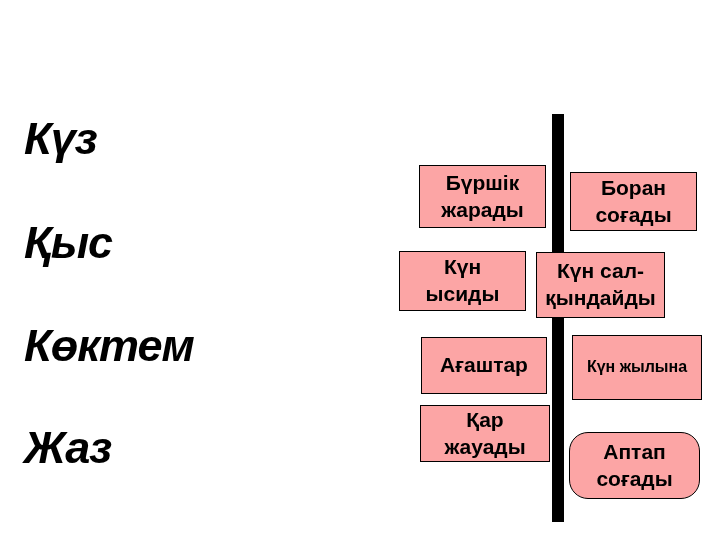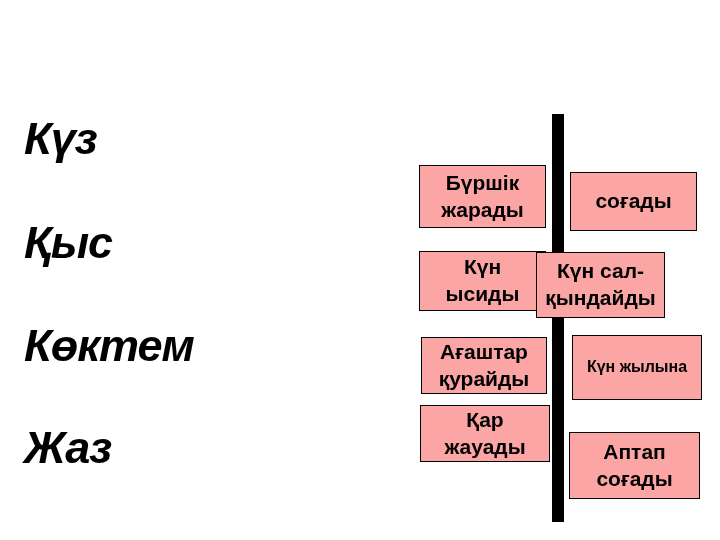--- a/index.html
+++ b/index.html
@@ -59,29 +59,29 @@
     font-weight: bold;
     font-size: 21px;
     line-height: 1.27;
     color: #000000;
     cursor: pointer;
   }
   .card span { display: block; white-space: nowrap; }
 
   
   .card-l1 { left: 419px; top: 165px; width: 127px; height: 63px; }
-  .card-l2 { left: 419px; top: 251px; width: 127px; height: 60px; }
+  .card-l2 { left: 399px; top: 251px; width: 127px; height: 60px; }
   .card-l3 { left: 421px; top: 337px; width: 126px; height: 57px; }
   .card-l4 { left: 420px; top: 405px; width: 130px; height: 57px; }
 
   
   .card-r1 { left: 570px; top: 172px; width: 127px; height: 59px; }
   .card-r2 { left: 536px; top: 252px; width: 129px; height: 66px; }
   .card-r3 { left: 572px; top: 335px; width: 130px; height: 65px; font-size: 16px; }
-  .card-r4 { left: 569px; top: 432px; width: 131px; height: 67px; }
+  .card-r4 { left: 569px; top: 432px; width: 131px; height: 67px; border-radius: 19px; }
 </style>
 </head>
 <body>
 
 <div class="slide">
 
   <div class="season season-1">Күз</div>
   <div class="season season-3">Көктем</div>
   <div class="season season-2">Қыс</div>
   <div class="season season-4">Жаз</div>
@@ -91,28 +91,28 @@
   <div class="card card-l1">
     <span>Бүршік</span>
     <span>жарады</span>
   </div>
   <div class="card card-l2">
     <span>Күн</span>
     <span>ысиды</span>
   </div>
   <div class="card card-l3">
     <span>Ағаштар</span>
-    <span>қурайды</span>
   </div>
   <div class="card card-l4">
     <span>Қар</span>
     <span>жауады</span>
   </div>
 
   <div class="card card-r1">
+    <span>Боран</span>
     <span>соғады</span>
   </div>
   <div class="card card-r2">
     <span>Күн сал-</span>
     <span>қындайды</span>
   </div>
   <div class="card card-r3">
     <span>Күн жылына</span>
   </div>
   <div class="card card-r4">

